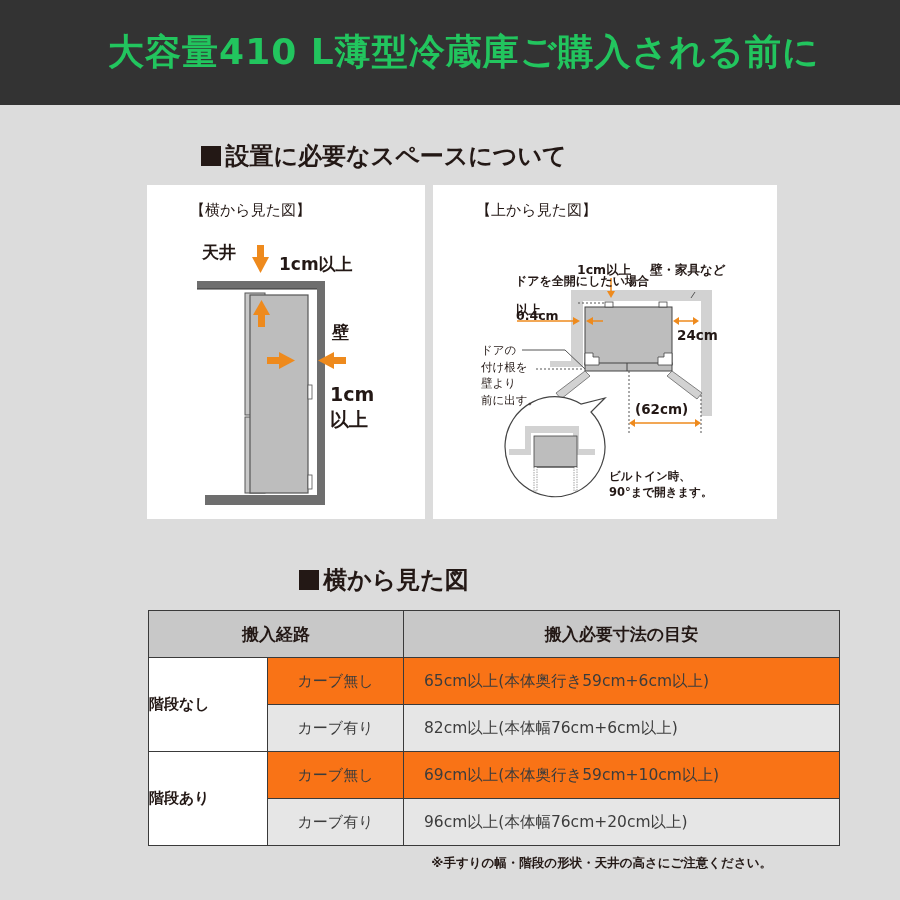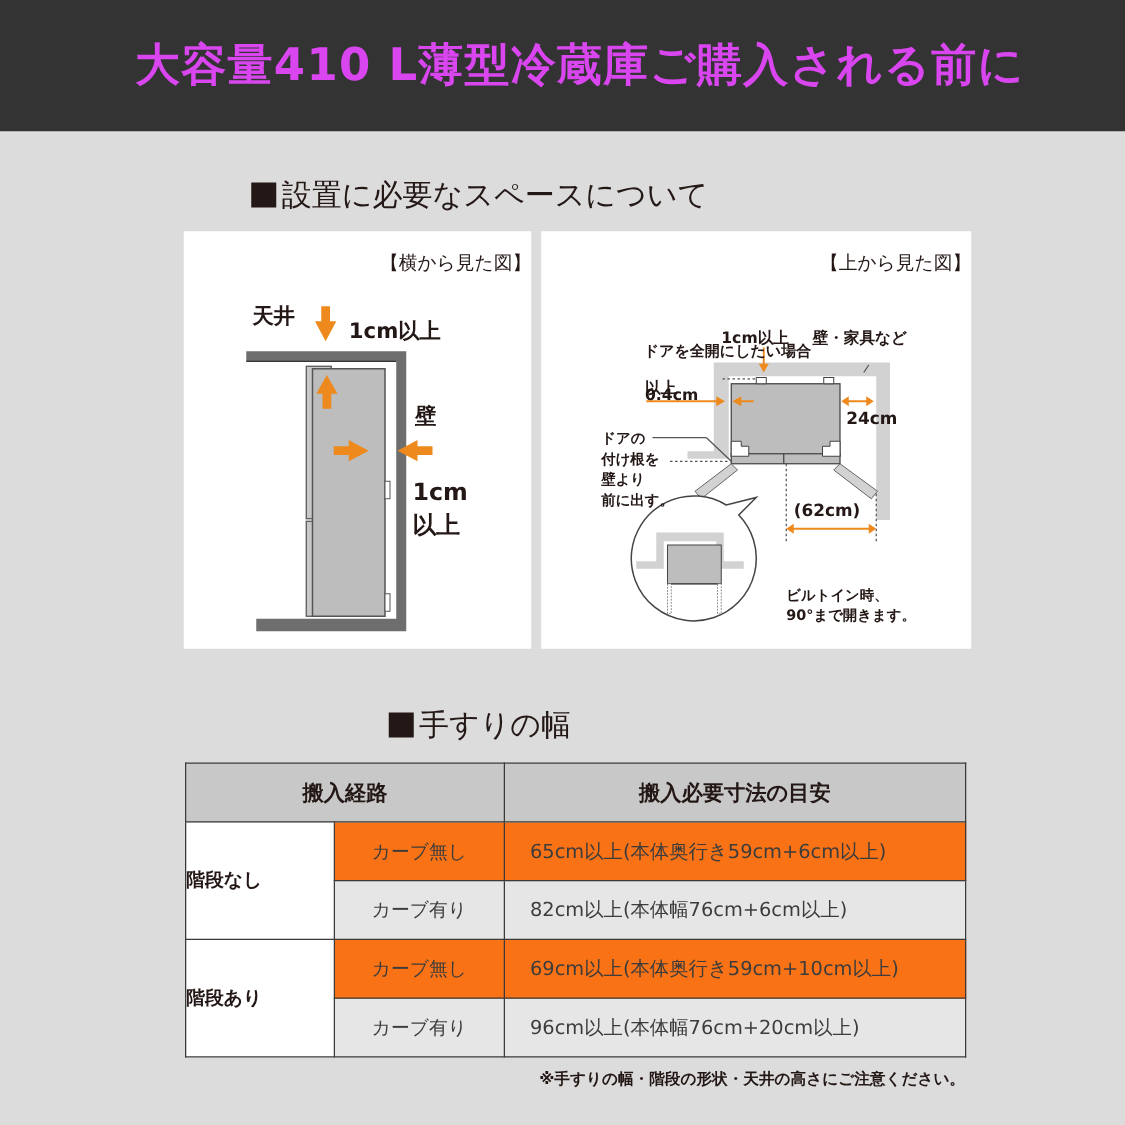--- a/index.html
+++ b/index.html
@@ -9,45 +9,45 @@
     font-family: "DejaVu Sans", "Liberation Sans", sans-serif;
     color: #231815;
     position: relative;
   }
   .header {
     position: absolute; left: 0; top: 0; width: 900px; height: 105px;
     background: #333333;
     display: flex; align-items: center; justify-content: center;
   }
   .header-title {
-    color: #d946ef; font-size: 36px; font-weight: bold; letter-spacing: 1px; margin-left: 28px;
+    color: #22c55e; font-size: 36px; font-weight: bold; letter-spacing: 1px; margin-left: 28px;
   }
   .section-title {
     position: absolute; left: 0; width: 768px; text-align: center;
-    font-size: 24px; font-weight: normal; color: #231815;
+    font-size: 24px; font-weight: bold; color: #231815;
   }
   .section-title .sq {
     display: inline-block; width: 20px; height: 20px; background: #231815;
     margin-right: 4px; vertical-align: -2px;
   }
   .panel {
     position: absolute; background: #ffffff;
   }
   .panel-side { left: 147px; top: 185px; width: 278px; height: 334px; }
   .panel-top { left: 433px; top: 185px; width: 344px; height: 334px; }
   .panel-caption {
-    position: absolute; top: 16px; left: 0; width: 100%; text-align: right;
-    font-size: 15px; color: #231815;
+    position: absolute; top: 16px; left: 0; width: 100%; text-align: left;
+    font-size: 15px; color: #231815; padding-left: 43px;
   }
   .lbl { position: absolute; color: #231815; white-space: nowrap; }
   svg { position: absolute; left: 0; top: 0; }
 
   
   .table {
-    position: absolute; left: 148px; top: 610px; width: 625px;
+    position: absolute; left: 148px; top: 610px; width: 692px;
     border-collapse: collapse;
     font-size: 15px;
   }
   .table th, .table td {
     border: 1.5px solid #3a3a3a;
     height: 47px;
     vertical-align: middle;
   }
   .table th {
     background: #c8c8c8; font-size: 17px; font-weight: bold; text-align: center;
@@ -155,35 +155,35 @@
     <line x1="101" y1="282" x2="144" y2="282" stroke="#444"></line>
     <rect x="101" y="282" width="3" height="24" fill="#fff" stroke="#666" stroke-width="0.6" stroke-dasharray="1.5,1"></rect>
     <rect x="141" y="282" width="3" height="24" fill="#fff" stroke="#666" stroke-width="0.6" stroke-dasharray="1.5,1"></rect>
   </svg>
   <div class="lbl" style="left:82px; top:52px; font-size:12px; font-weight:bold;margin-top:36px;">ドアを全開にしたい場合</div>
   <div class="lbl" style="left:144px; top:77px; font-size:12.5px; font-weight:bold;">1cm以上</div>
   <div class="lbl" style="left:217px; top:77px; font-size:12.5px; font-weight:bold;">壁・家具など</div>
   <div class="lbl" style="left:83px; top:101px; font-size:12.5px; font-weight:bold;margin-top:22px;">0.4cm</div>
   <div class="lbl" style="left:83px; top:117px; font-size:12.5px; font-weight:bold;">以上</div>
   <div class="lbl" style="left:244px; top:142px; font-size:13.5px; font-weight:bold;">24cm</div>
-  <div class="lbl" style="left:48px; top:157px; font-size:11.5px; font-weight:bold; line-height:16.5px;">
+  <div class="lbl" style="left:48px; top:157px; font-size:11.5px; font-weight:normal; line-height:16.5px;">
     <div>ドアの</div>
     <div>付け根を</div>
     <div>壁より</div>
     <div>前に出す。</div>
   </div>
   <div class="lbl" style="left:202px; top:216px; font-size:13.5px; font-weight:bold;">(62cm)</div>
-  <div class="lbl" style="left:196px; top:283px; font-size:11.5px; font-weight:bold; line-height:16px;">
+  <div class="lbl" style="left:176px; top:283px; font-size:11.5px; font-weight:bold; line-height:16px;">
     <div>ビルトイン時、</div>
     <div>90°まで開きます。</div>
   </div>
 </div>
 
 <div class="section-title" style="top:564px;">
-  <span class="sq"></span><span>手すりの幅</span>
+  <span class="sq"></span><span>横から見た図</span>
 </div>
 
 <table class="table">
   <thead>
     <tr>
       <th colspan="2">搬入経路</th>
       <th>搬入必要寸法の目安</th>
     </tr>
   </thead>
   <tbody>

